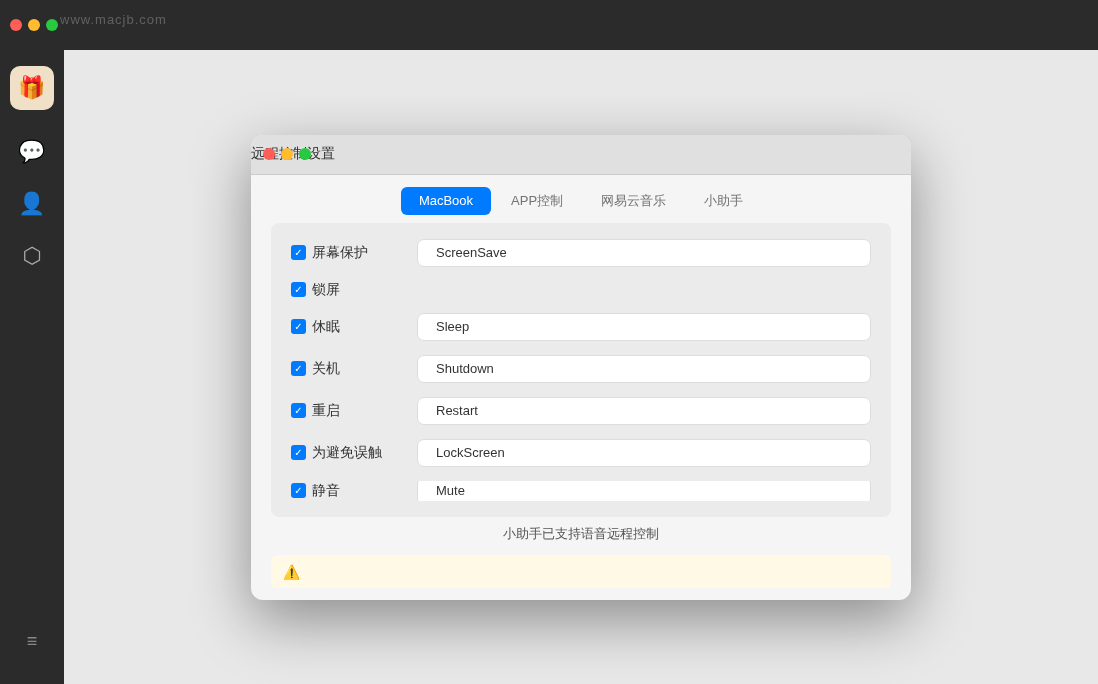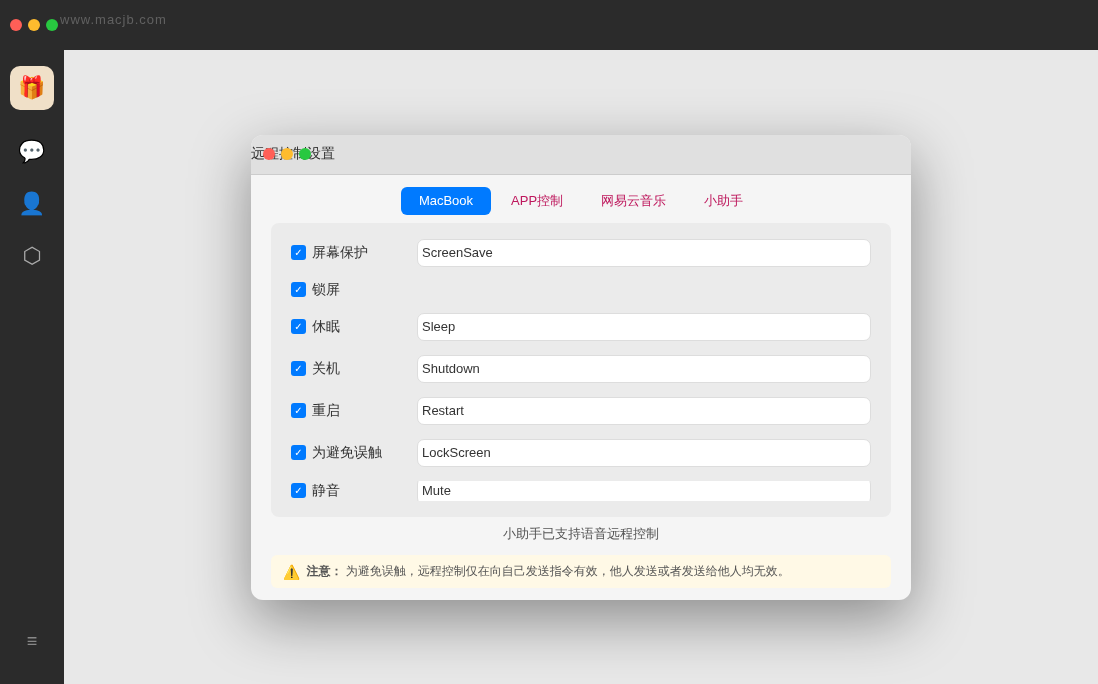--- a/index.html
+++ b/index.html
@@ -171,21 +171,21 @@
       display: flex;
       justify-content: center;
       gap: 2px;
       padding: 12px 0 8px;
       background: #f5f5f5;
     }
     .dialog-tab {
       padding: 5px 18px;
       border-radius: 6px;
       font-size: 13px;
-      color: #be185d;
+      color: #737373;
       cursor: pointer;
       background: transparent;
       border: none;
     }
     .dialog-tab.active {
       background: #007aff;
       color: #fff;
     }
 
     
@@ -225,21 +225,21 @@
       color: white;
       font-size: 10px;
       line-height: 1;
     }
     .form-input {
       flex: 1;
       height: 28px;
       background: #fff;
       border: 1px solid #ddd;
       border-radius: 7px;
-      padding: 0 4px;
+      padding: 0 18px;
       font-size: 13px;
       color: #333;
       display: flex;
       align-items: center;
     }
 
     
     .dialog-footer-notice {
       text-align: center;
       padding: 8px 0 4px;
@@ -407,20 +407,16 @@
       </div>
 
     </div>
 
     <div class="dialog-footer-notice">
       <span>小助手已支持语音远程控制</span>
     </div>
 
     <div class="dialog-warning">
       <span class="warning-icon">⚠️</span>
-      <span>
-        <strong>注意：</strong>
-        <span>为避免误触，远程控制仅在向自己发送指令有效，他人发送或者发送给他人均无效。</span>
-      </span>
     </div>
 
   </div>
 </div>
 
 </body></html>

